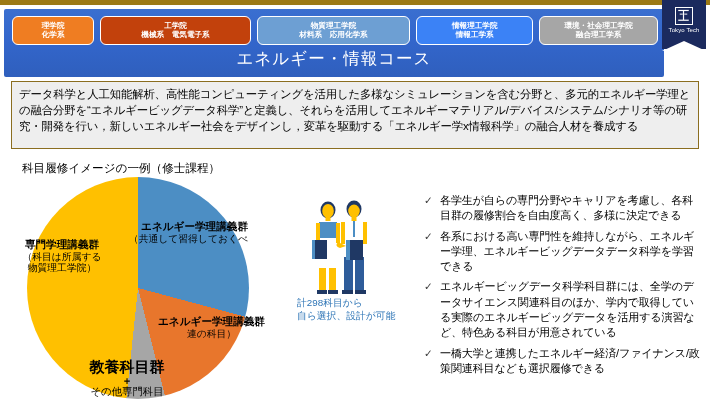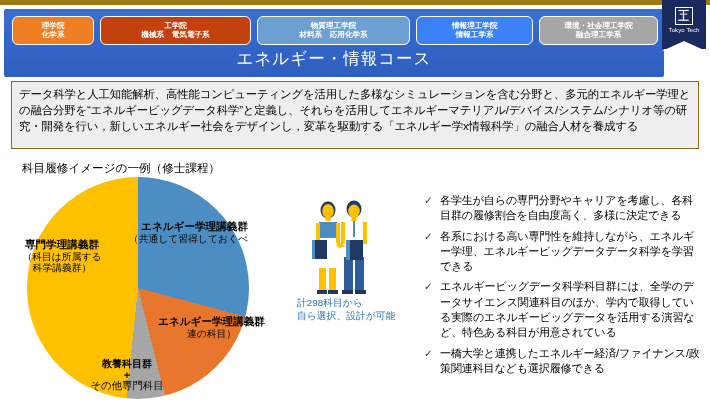--- a/index.html
+++ b/index.html
@@ -166,21 +166,21 @@
     text-align: center;
     line-height: 1.2;
   }
   .pl-title { font-weight: bold; font-size: 10.6px; color: #000; display:block; }
   .pl-sub   { font-size: 9.8px; color: #000; display:block; }
 
   .lbl-senmon { left: 6px;  top: 238px; width: 112px; }
   .lbl-energy { left: 126px; top: 220px; width: 122px; text-align: right; }
   .lbl-bigdata{ left: 144px; top: 315px; width: 135px; }
   .lbl-kyoyo  { left: 57px; top: 358px; width: 140px; }
-  .lbl-kyoyo .k1 { font-weight: bold; font-size: 10px; display:block; }
+  .lbl-kyoyo .k1 { font-weight: bold; font-size: 15px; display:block; }
   .lbl-kyoyo .k2 { font-weight: bold; font-size: 10px; display:block; line-height: 1; }
   .lbl-kyoyo .k3 { font-size: 10.4px; display:block; }
 
   
   .students {
     position: absolute;
     left: 300px; top: 196px;
     width: 80px; height: 100px;
   }
   .students-caption {
@@ -272,21 +272,21 @@
 
 <div class="subtitle">科目履修イメージの一例（修士課程）</div>
 
 <div class="pie-wrap">
   <div class="pie"></div>
 </div>
 
 <div class="pie-label lbl-senmon">
   <span class="pl-title">専門学理講義群</span>
   <span class="pl-sub">（科目は所属する</span>
-  <span class="pl-sub">科学講義群）</span>
+  <span class="pl-sub">物質理工学院）</span>
 </div>
 
 <div class="pie-label lbl-energy">
   <span class="pl-title">エネルギー学理講義群</span>
   <span class="pl-sub">（共通して習得しておくべ</span>
 </div>
 
 <div class="pie-label lbl-bigdata">
   <span class="pl-title">エネルギー学理講義群</span>
   <span class="pl-sub">連の科目）</span>

